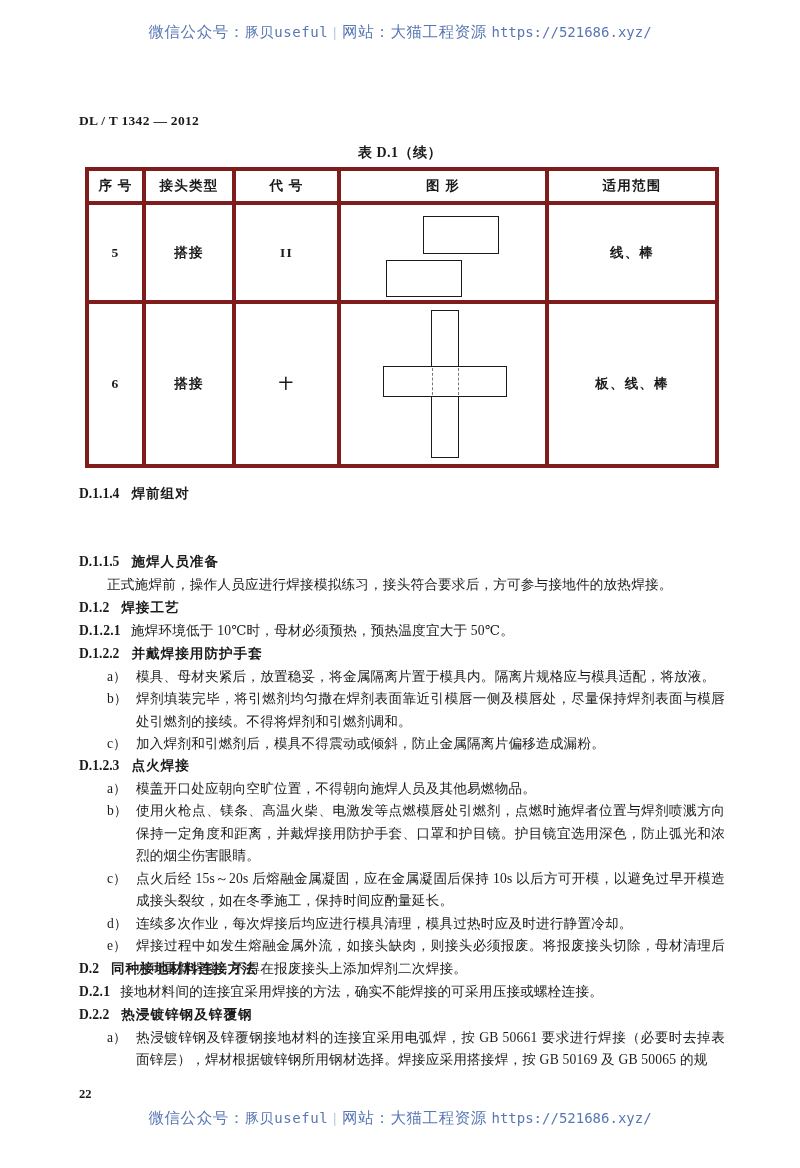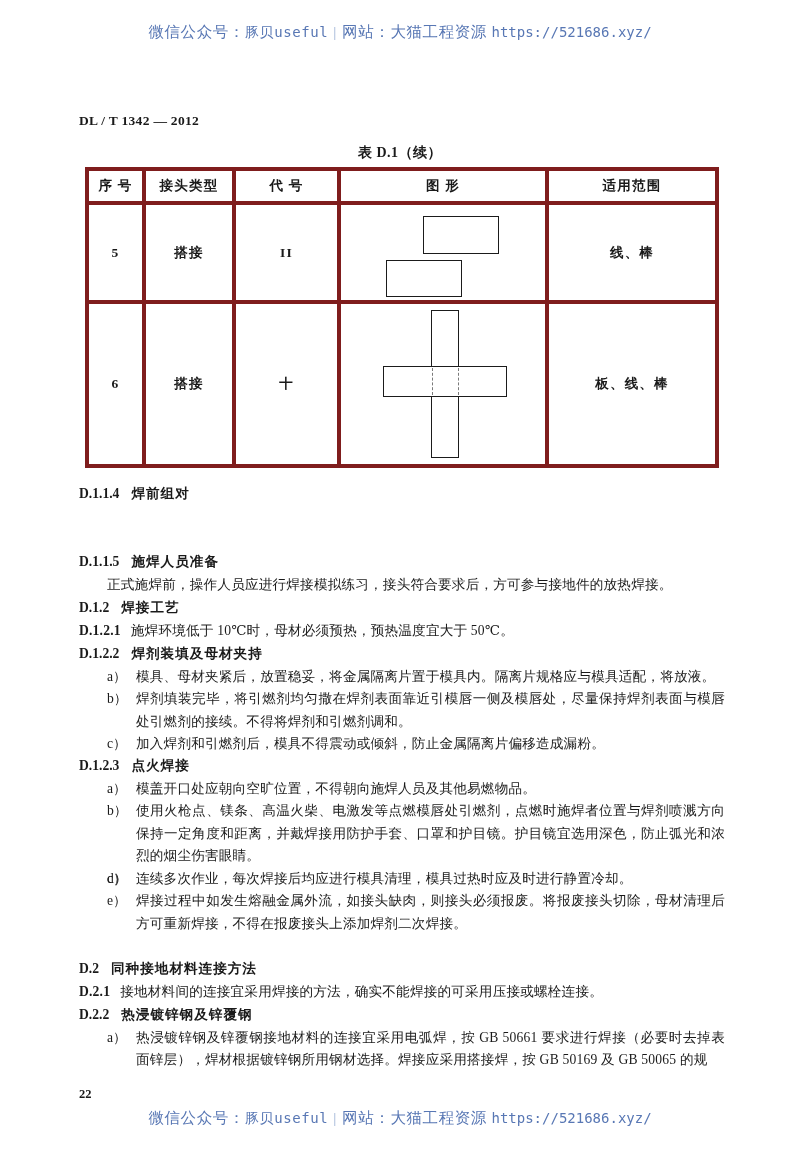--- a/index.html
+++ b/index.html
@@ -319,37 +319,37 @@
     </div>
 
     <div class="sec" style="top:620px;">
       <div class="inline-head">
         <span class="num">D.1.2.1</span><span class="txt">施焊环境低于 10℃时，母材必须预热，预热温度宜大于 50℃。</span>
       </div>
     </div>
 
     <div class="sec" style="top:643px;">
       <div class="heading">
-        <span class="num">D.1.2.2</span><span class="ttl">焊剂装填及母材夹持</span>
+        <span class="num">D.1.2.2</span><span class="ttl">并戴焊接用防护手套</span>
       </div>
       <ul class="list">
         <li><span class="mk">a）</span><span>模具、母材夹紧后，放置稳妥，将金属隔离片置于模具内。隔离片规格应与模具适配，将放液。</span></li>
         <li><span class="mk">b）</span><span>焊剂填装完毕，将引燃剂均匀撒在焊剂表面靠近引模唇一侧及模唇处，尽量保持焊剂表面与模唇处引燃剂的接续。不得将焊剂和引燃剂调和。</span></li>
         <li><span class="mk">c）</span><span>加入焊剂和引燃剂后，模具不得震动或倾斜，防止金属隔离片偏移造成漏粉。</span></li>
       </ul>
     </div>
 
     <div class="sec" style="top:755px;">
       <div class="heading">
         <span class="num">D.1.2.3</span><span class="ttl">点火焊接</span>
       </div>
       <ul class="list">
         <li><span class="mk">a）</span><span>模盖开口处应朝向空旷位置，不得朝向施焊人员及其他易燃物品。</span></li>
         <li><span class="mk">b）</span><span>使用火枪点、镁条、高温火柴、电激发等点燃模唇处引燃剂，点燃时施焊者位置与焊剂喷溅方向保持一定角度和距离，并戴焊接用防护手套、口罩和护目镜。护目镜宜选用深色，防止弧光和浓烈的烟尘伤害眼睛。</span></li>
-        <li><span class="mk">c）</span></li>
+        <li><span class="mk">c）</span><span>点火后经 15s～20s 后熔融金属凝固，应在金属凝固后保持 10s 以后方可开模，以避免过早开模造成接头裂纹，如在冬季施工，保持时间应酌量延长。</span></li>
         <li><span class="mk">d）</span><span>连续多次作业，每次焊接后均应进行模具清理，模具过热时应及时进行静置冷却。</span></li>
         <li><span class="mk">e）</span><span>焊接过程中如发生熔融金属外流，如接头缺肉，则接头必须报废。将报废接头切除，母材清理后方可重新焊接，不得在报废接头上添加焊剂二次焊接。</span></li>
       </ul>
     </div>
 
     <div class="sec" style="top:958px;">
       <div class="heading">
         <span class="num">D.2</span><span class="ttl">同种接地材料连接方法</span>
       </div>
     </div>

